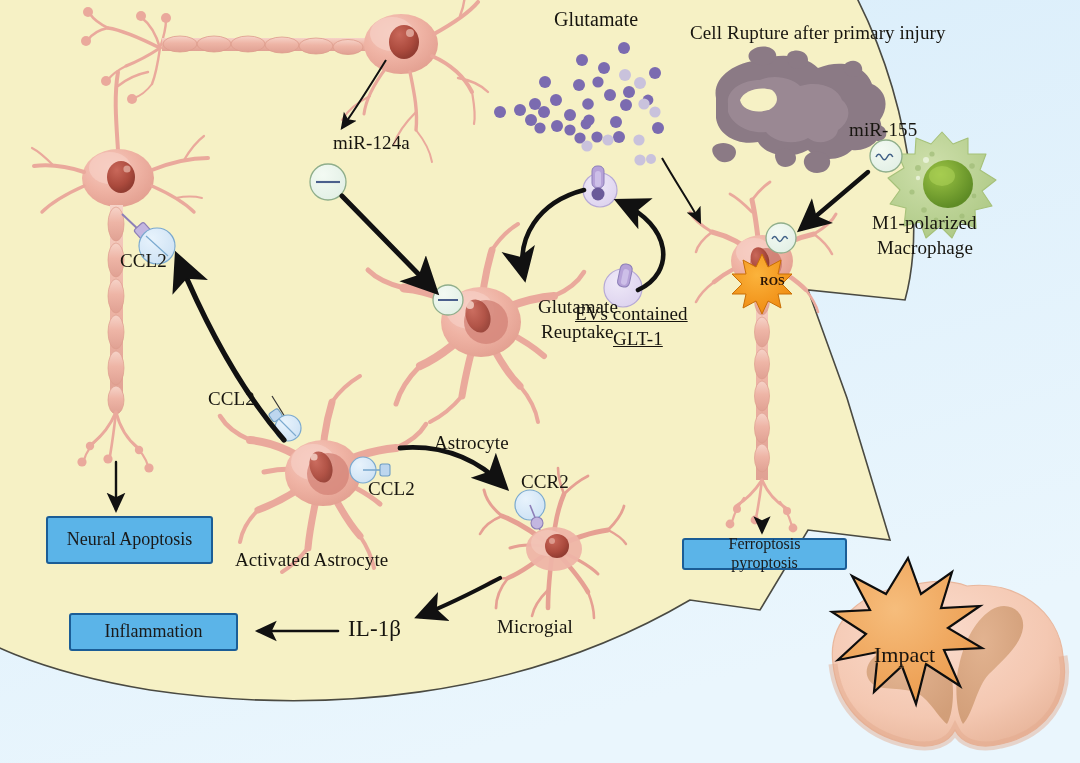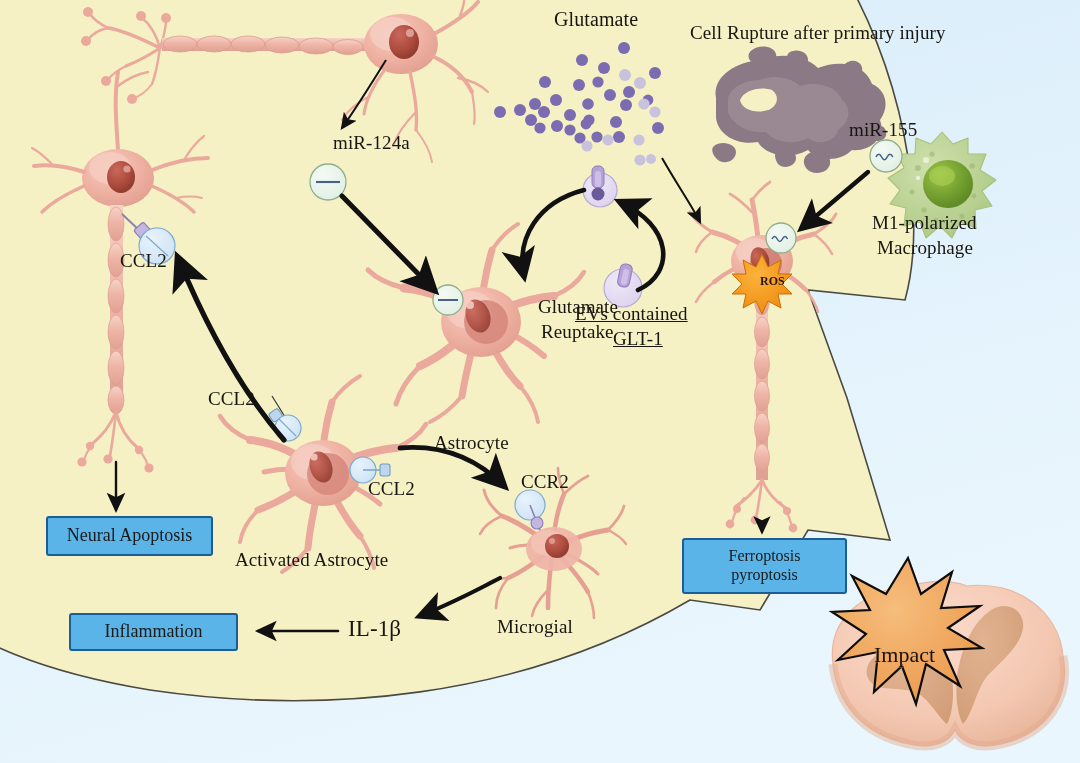--- a/index.html
+++ b/index.html
@@ -619,26 +619,26 @@
   <div class="lbl" style="left:235px;top:549px;font-size:19px;">Activated Astrocyte</div>
 
   <div class="lbl" style="left:497px;top:616px;font-size:19px;">Microgial</div>
 
   <div class="lbl" style="left:348px;top:616px;font-size:23px;">IL-1β</div>
 
   <div class="ros-txt" style="left:742px;top:274px;font-size:12px;margin-left:18px;">ROS</div>
 
   <div class="impact-txt" style="left:874px;top:642px;font-size:22px;">Impact</div>
 
-  <div class="box" style="left:46px;top:516px;width:167px;height:40px;font-size:18px;">
+  <div class="box" style="left:46px;top:516px;width:167px;height:48px;font-size:18px;">
     <span>Neural Apoptosis</span>
   </div>
 
   <div class="box" style="left:69px;top:613px;width:169px;height:38px;font-size:18px;">
     <span>Inflammation</span>
   </div>
 
-  <div class="box" style="left:682px;top:538px;width:165px;height:56px;font-size:16px;flex-direction:column;">
+  <div class="box" style="left:682px;top:538px;width:165px;height:32px;font-size:16px;flex-direction:column;">
     <span>Ferroptosis</span>
     <span>pyroptosis</span>
   </div>
 
 </div>
 
 </body></html>

